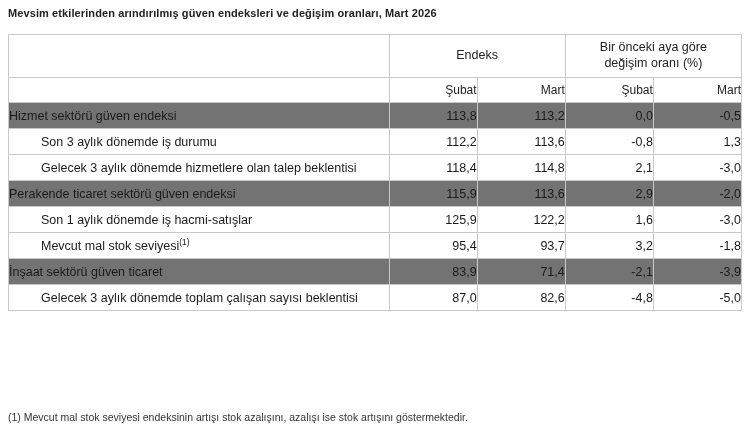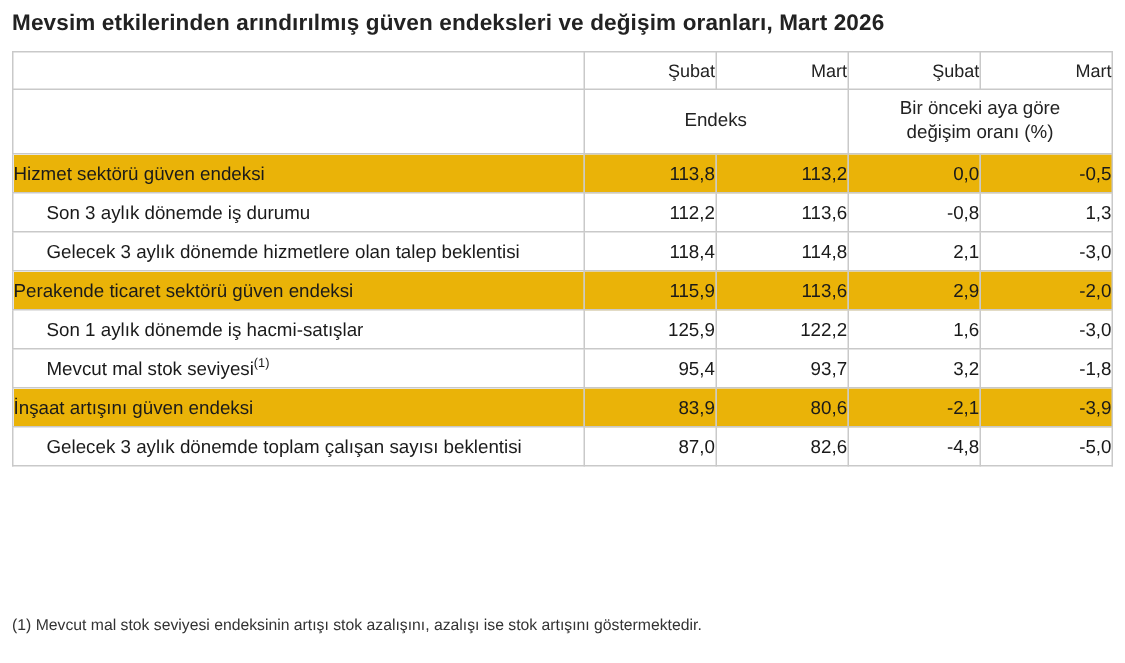--- a/index.html
+++ b/index.html
@@ -18,21 +18,21 @@
     position: relative;
     width: 750px;
     height: 442px;
     box-sizing: border-box;
     padding: 0;
   }
   .doc-title {
     position: absolute;
     left: 8px;
     top: 7px;
-    font-size: 15px;
+    font-size: 11px;
     font-weight: bold;
     color: #222;
     letter-spacing: 0.1px;
     white-space: nowrap;
   }
   table.data-table {
     position: absolute;
     left: 8px;
     top: 34px;
     width: 734px;
@@ -73,33 +73,33 @@
   .row-label {
     text-align: left;
     padding: 4px 6px 4px 6px;
     font-size: 12.5px;
     color: #1a1a1a;
     height: 25px;
     white-space: nowrap;
     overflow: hidden;
   }
   .row-label.indent {
-    padding-left: 22px;
+    padding-left: 32px;
   }
   td.num {
     text-align: right;
     padding: 4px 10px 4px 4px;
     font-size: 12.5px;
     color: #1a1a1a;
     height: 25px;
     white-space: nowrap;
     margin-top: 27px;
   }
   .row-main > td {
-    background: #eab308;
+    background: #737373;
   }
   .row-sub > td {
     background: #ffffff;
   }
   sup.fn {
     font-size: 8.5px;
     vertical-align: super;
     line-height: 0;
   }
   .footnote {
@@ -121,31 +121,31 @@
   <table class="data-table">
     <colgroup>
       <col class="hdr-blank">
       <col class="col-num">
       <col class="col-num">
       <col class="col-num">
       <col class="col-num">
     </colgroup>
     <thead>
       <tr>
+        <th class="hdr-group"></th>
+        <th class="hdr-group" colspan="2">Endeks</th>
+        <th class="hdr-group" colspan="2" style="white-space: pre-line;">Bir önceki aya göre
+değişim oranı (%)</th>
+      </tr>
+      <tr>
         <th class="hdr-sub"></th>
         <th class="hdr-sub">Şubat</th>
         <th class="hdr-sub">Mart</th>
         <th class="hdr-sub">Şubat</th>
         <th class="hdr-sub">Mart</th>
-      </tr>
-      <tr>
-        <th class="hdr-group"></th>
-        <th class="hdr-group" colspan="2">Endeks</th>
-        <th class="hdr-group" colspan="2" style="white-space: pre-line;">Bir önceki aya göre
-değişim oranı (%)</th>
       </tr>
     </thead>
     <tbody id="table-body">
         <tr class="table-row row-main">
           <td class="row-label"><span>Hizmet sektörü güven endeksi</span></td>
           <td class="num">113,8</td>
           <td class="num">113,2</td>
           <td class="num">0,0</td>
           <td class="num">-0,5</td>
         </tr>
@@ -178,23 +178,23 @@
           <td class="num">-3,0</td>
         </tr>
         <tr class="table-row row-sub">
           <td class="row-label indent"><span>Mevcut mal stok seviyesi</span><sup class="fn">(1)</sup></td>
           <td class="num">95,4</td>
           <td class="num">93,7</td>
           <td class="num">3,2</td>
           <td class="num">-1,8</td>
         </tr>
         <tr class="table-row row-main">
-          <td class="row-label"><span>İnşaat artışını güven endeksi</span></td>
+          <td class="row-label"><span>İnşaat sektörü güven ticaret</span></td>
           <td class="num">83,9</td>
-          <td class="num">80,6</td>
+          <td class="num">71,4</td>
           <td class="num">-2,1</td>
           <td class="num">-3,9</td>
         </tr>
         <tr class="table-row row-sub">
           <td class="row-label indent"><span>Gelecek 3 aylık dönemde toplam çalışan sayısı beklentisi</span></td>
           <td class="num">87,0</td>
           <td class="num">82,6</td>
           <td class="num">-4,8</td>
           <td class="num">-5,0</td>
         </tr>

